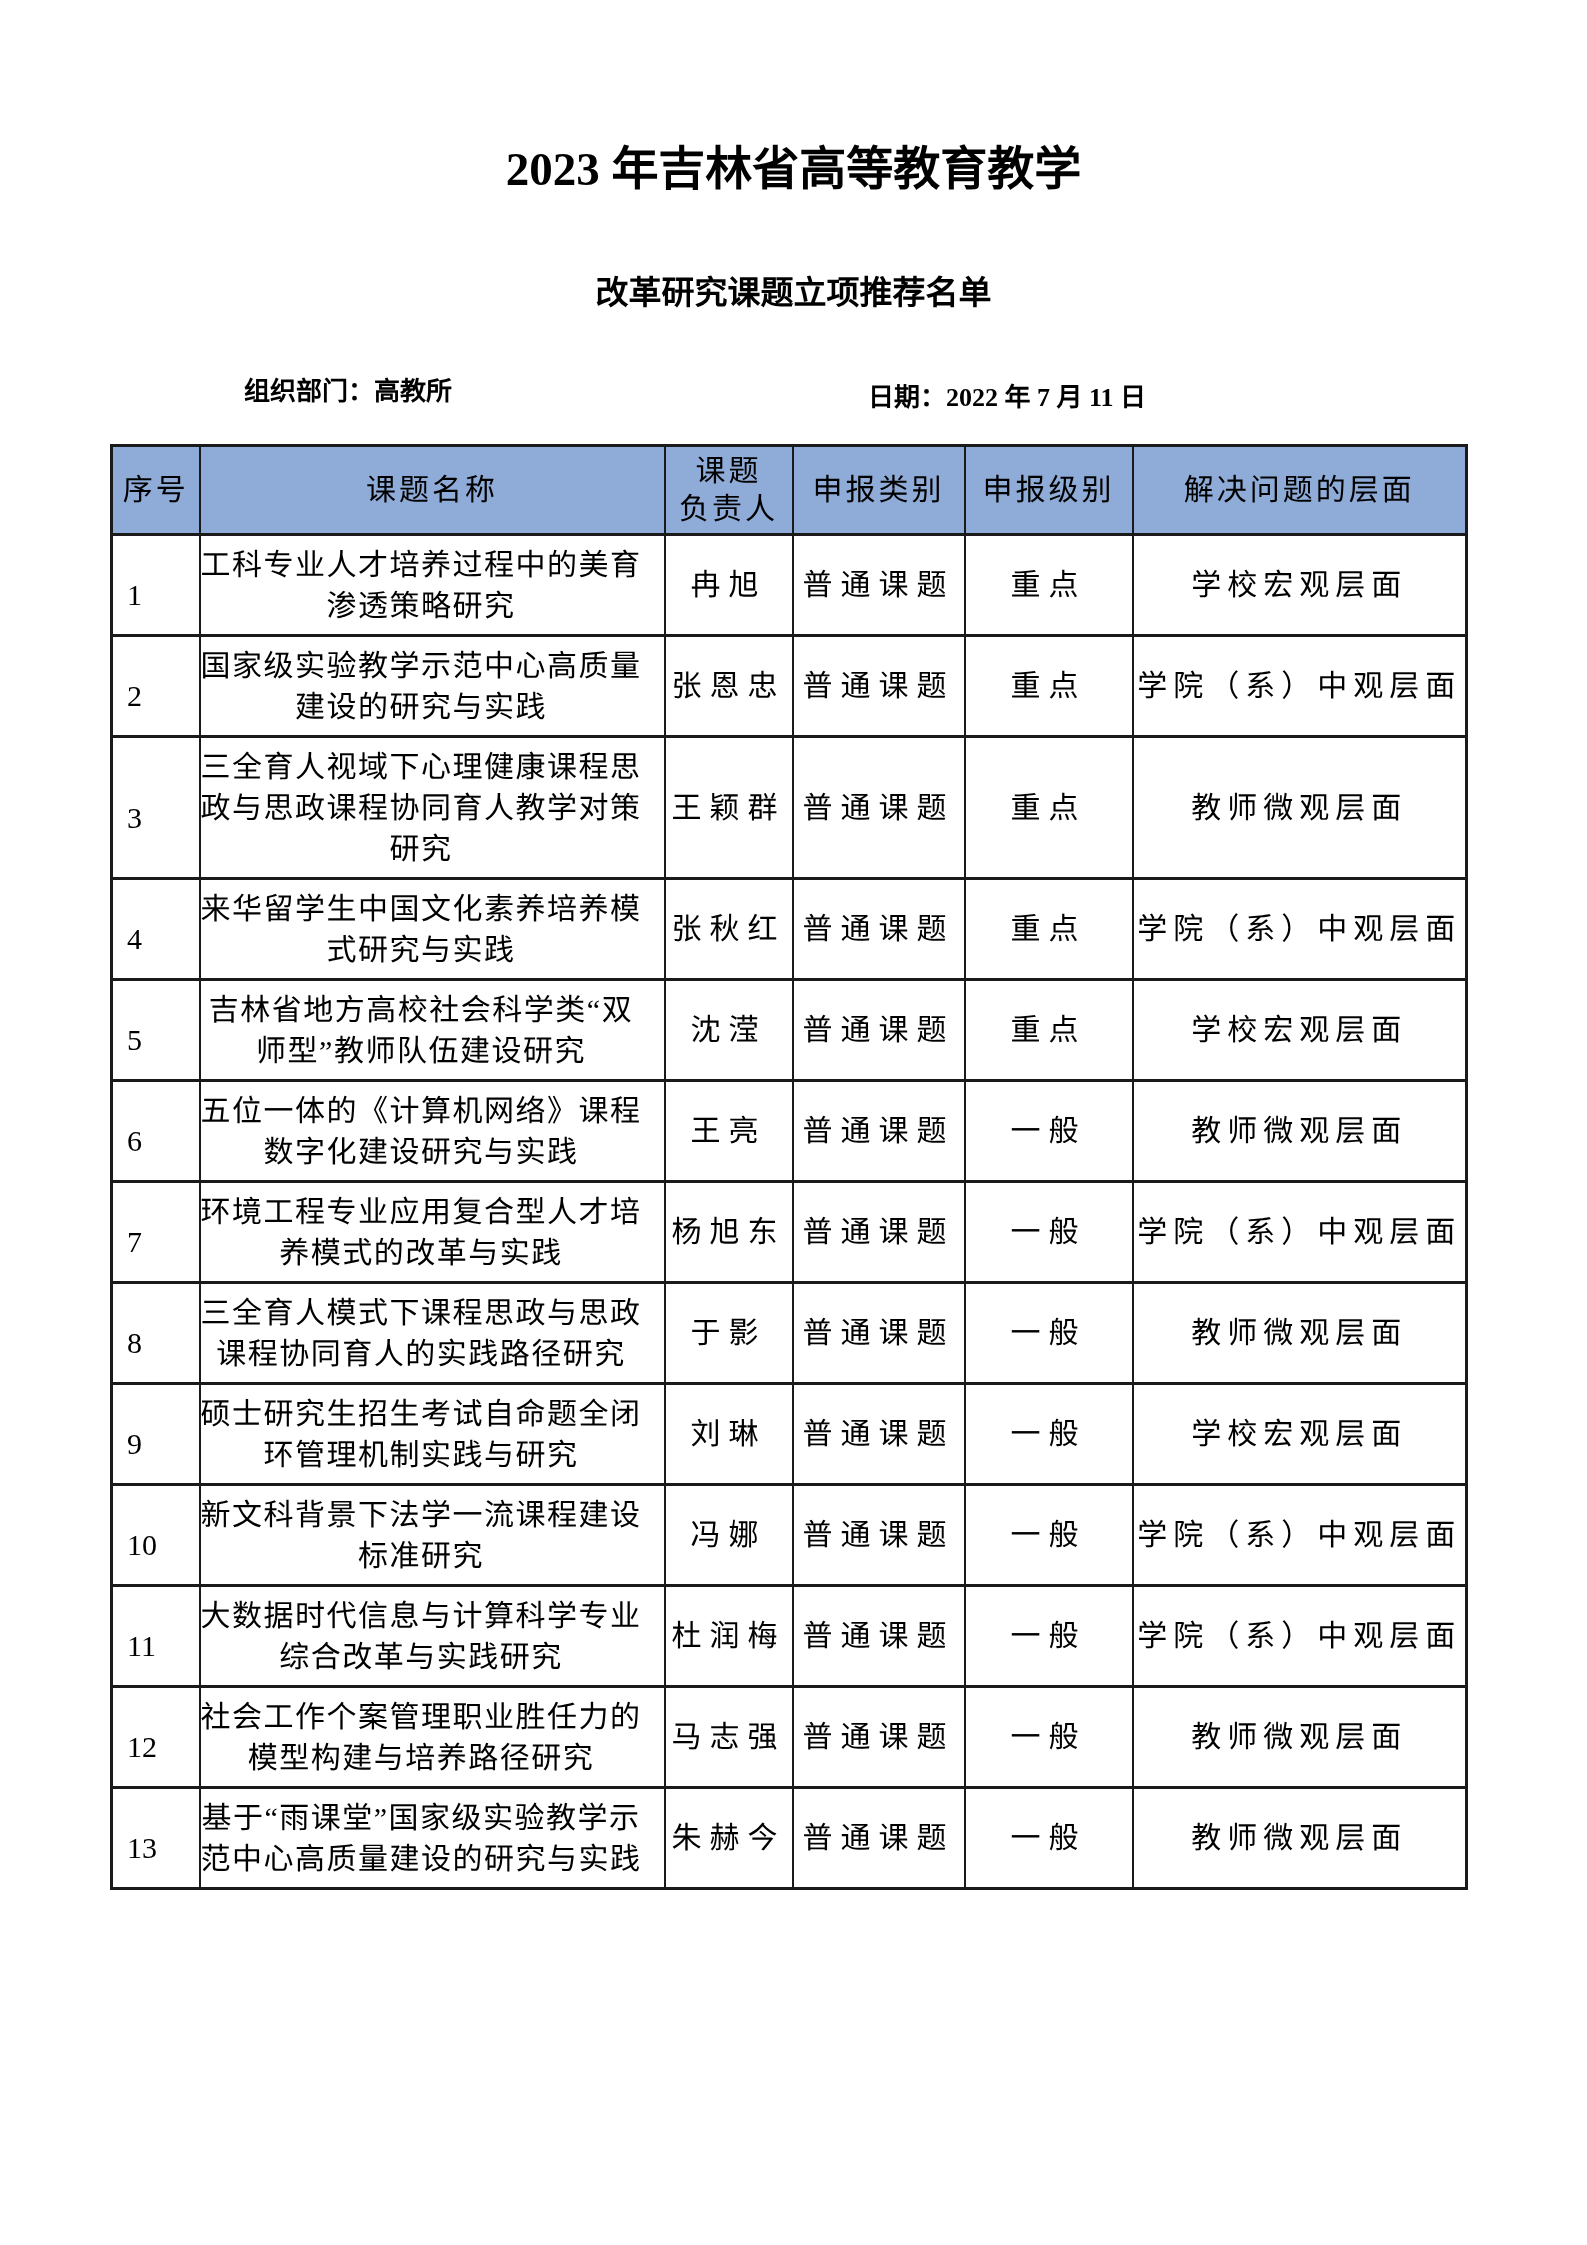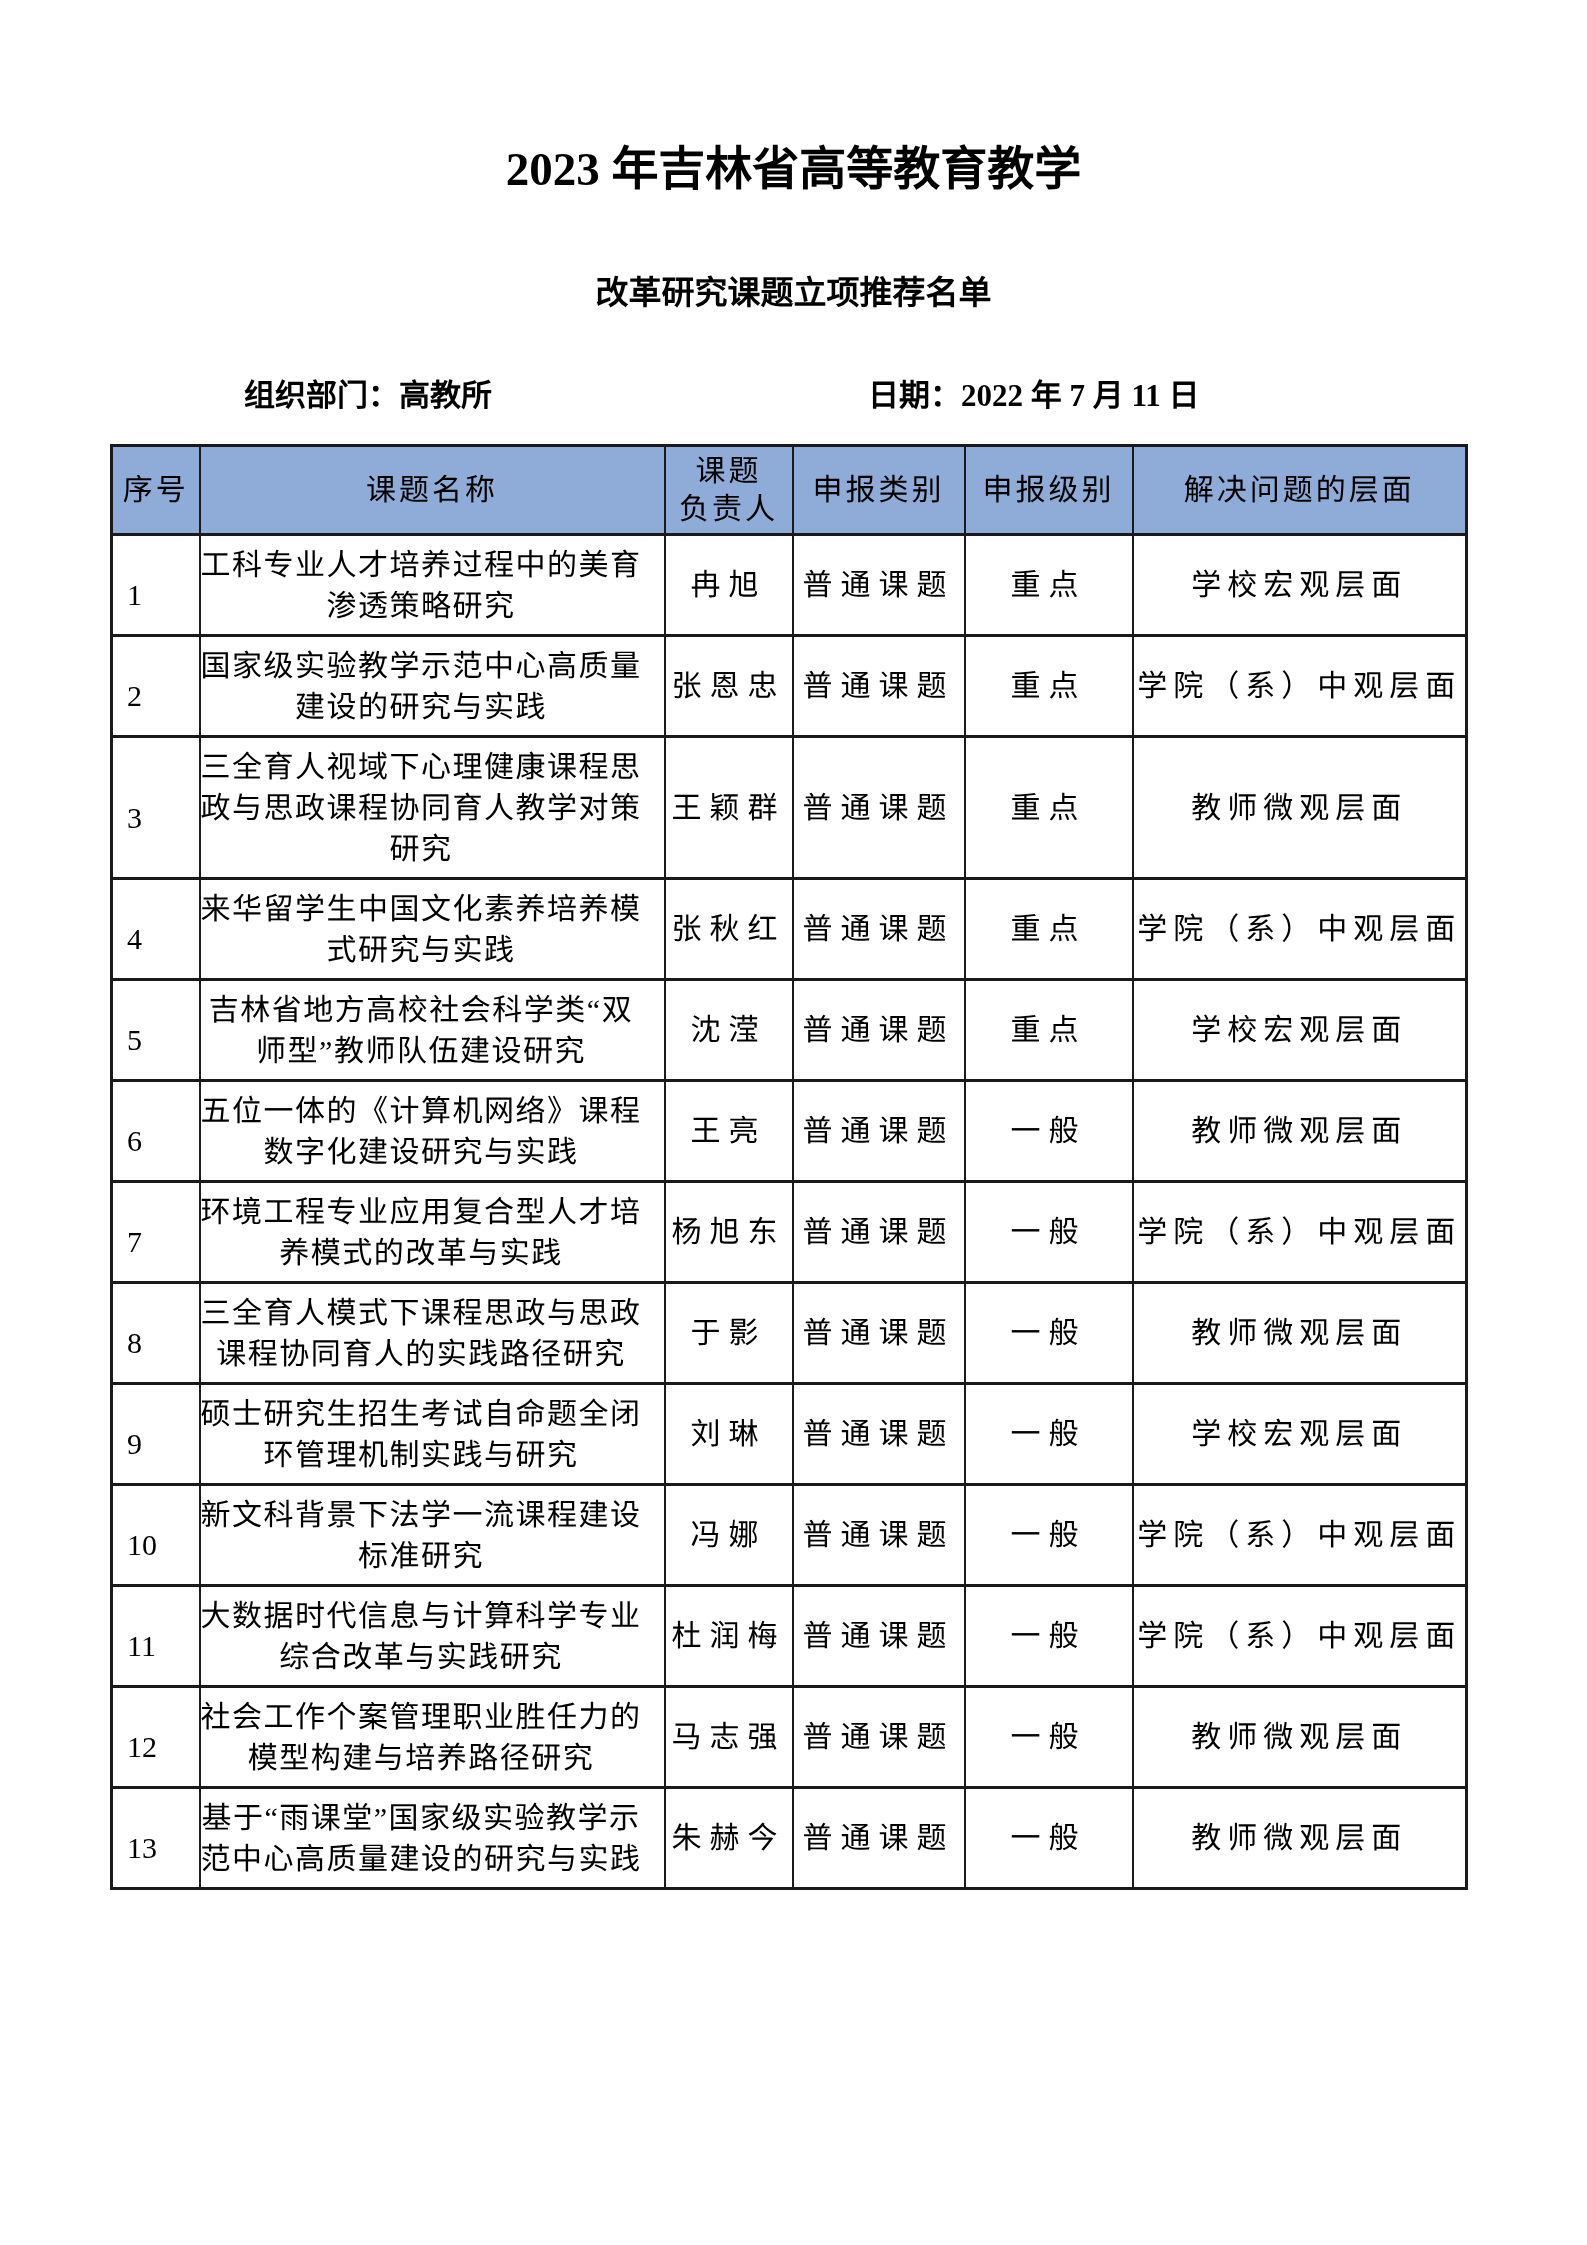--- a/index.html
+++ b/index.html
@@ -25,25 +25,25 @@
   }
   .doc-title .line2 {
     margin-top: 62px;
     font-size: 33px;
     line-height: 62px;
   }
   .meta-row {
     position: relative;
     margin-top: 46px;
     height: 48px;
-    font-size: 31px;
+    font-size: 26px;
     font-weight: bold;
   }
   .meta-dept { position: absolute; left: 244px; top: 0; }
-  .meta-date { position: absolute; left: 868px; top: 0; text-align: right; }
+  .meta-date { position: absolute; left: 868px; top: 6px; text-align: right; }
 
   table.doc-table {
     border-collapse: collapse;
     table-layout: fixed;
     width: 1355px;
     margin: 26px 0 0 110px;
     border: 3px solid var(--border);
   }
   .doc-table th, .doc-table td {
     border: 2px solid var(--border);

